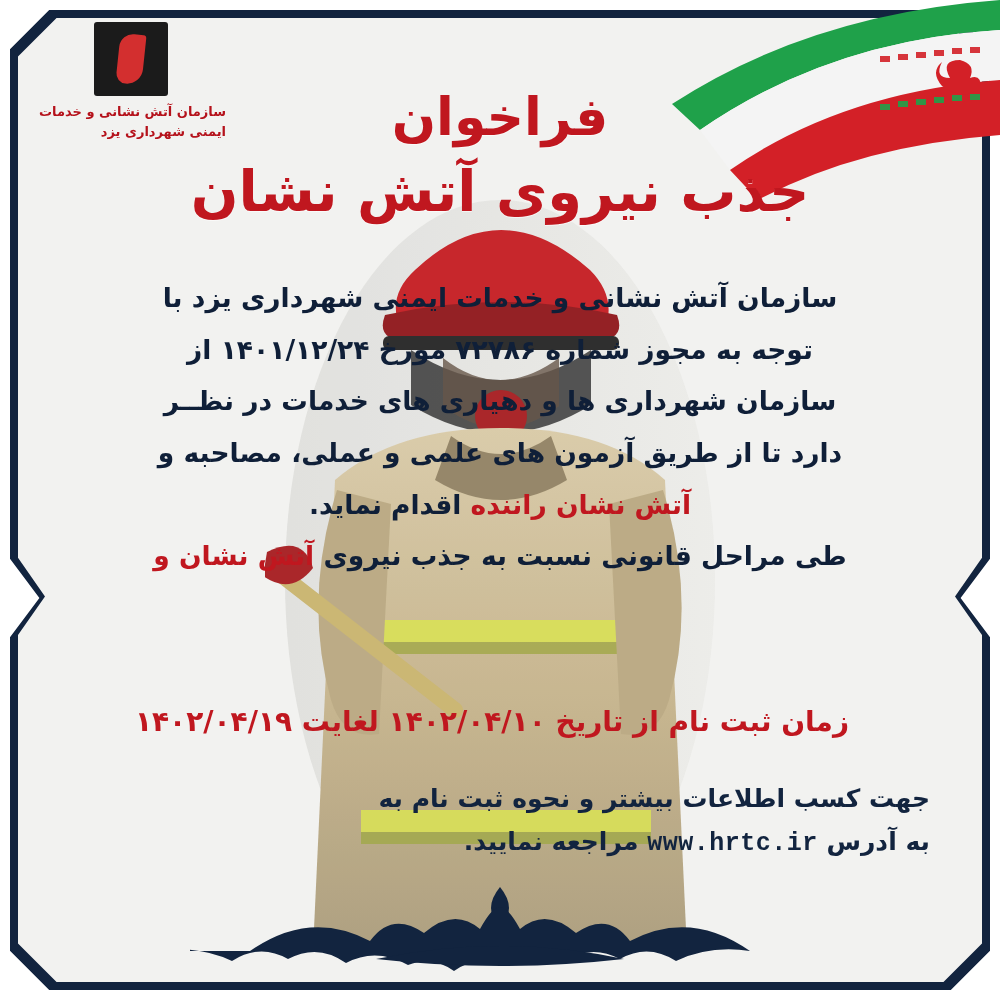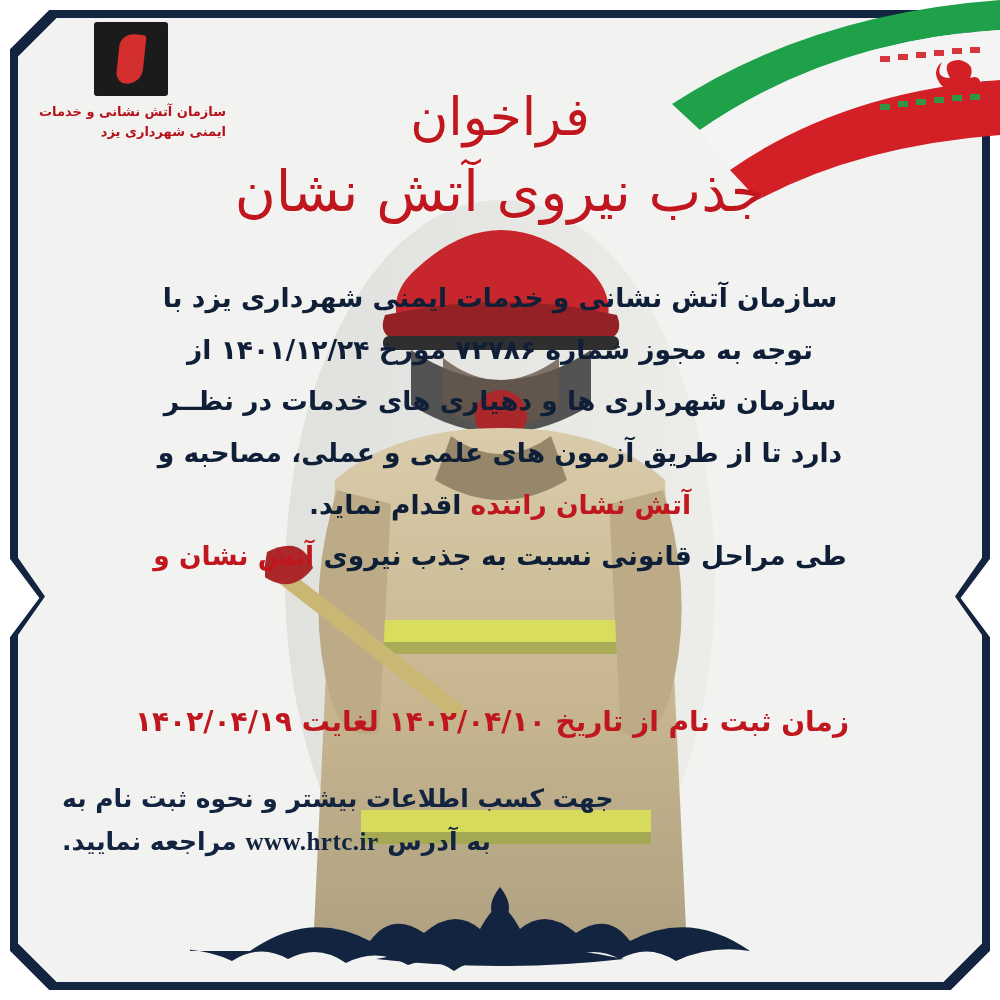--- a/index.html
+++ b/index.html
@@ -66,44 +66,44 @@
     transform:rotate(6deg);
   }
   .logo-text{
     margin-top:6px;color:#b5121b;font-size:13px;line-height:1.5;
     font-weight:bold;direction:rtl;text-align:right;
   }
 
   
   .headline{
     position:absolute;top:88px;left:0;right:0;text-align:center;
-    color:#c0171f;font-weight:normal;direction:rtl;
+    color:#c0171f;font-weight:bold;direction:rtl;
     text-shadow:0 1px 0 rgba(255,255,255,.6);
   }
   .headline .l1{font-size:52px;letter-spacing:6px;line-height:1.15;}
   .headline .l2{font-size:56px;line-height:1.2;margin-top:10px;}
 
   
   .body-text{
     position:absolute;top:272px;right:60px;left:60px;
     direction:rtl;text-align:center;
     color:#0f1f38;font-weight:bold;font-size:26.5px;line-height:1.95;
   }
   .body-text .red{color:#c0171f;}
   .date-line{
     position:absolute;top:700px;right:76px;left:60px;
     direction:rtl;text-align:center;
     color:#c0171f;font-weight:bold;font-size:28px;line-height:1.6;
   }
   .footer-text{
     position:absolute;top:778px;right:70px;left:62px;
-    direction:rtl;text-align:left;
+    direction:rtl;text-align:right;
     color:#12243f;font-weight:bold;font-size:25px;line-height:1.7;
   }
-  .footer-text .url{font-family:Liberation Serif, serif;letter-spacing:.5px;}
+  .footer-text .url{font-family:Liberation Mono, monospace;letter-spacing:.5px;}
 
   
   .ornament{
     position:absolute;bottom:24px;left:50%;transform:translateX(-50%);
     width:620px;height:95px;
   }
   .ornament svg{display:block;width:100%;height:100%;}
 </style>
 </head>
 <body>

